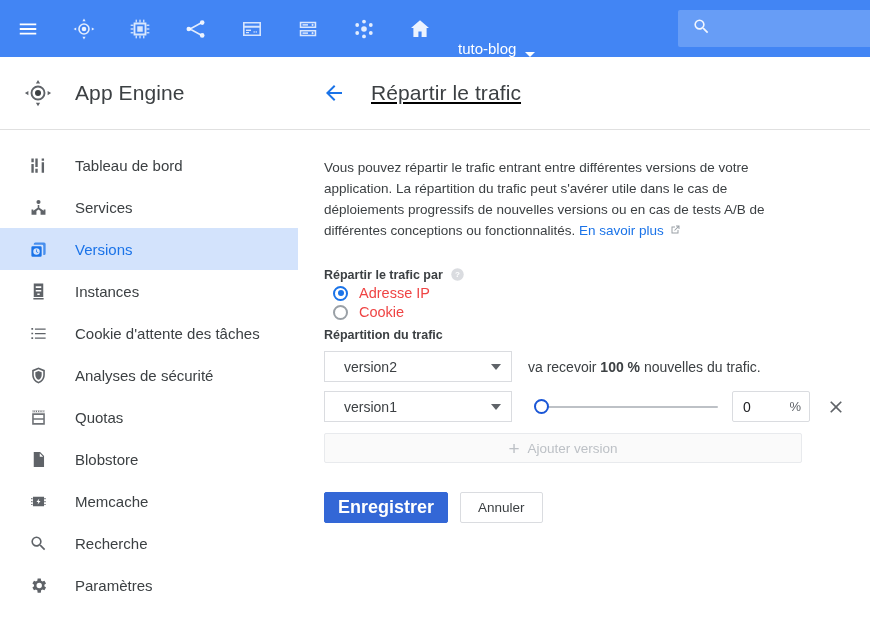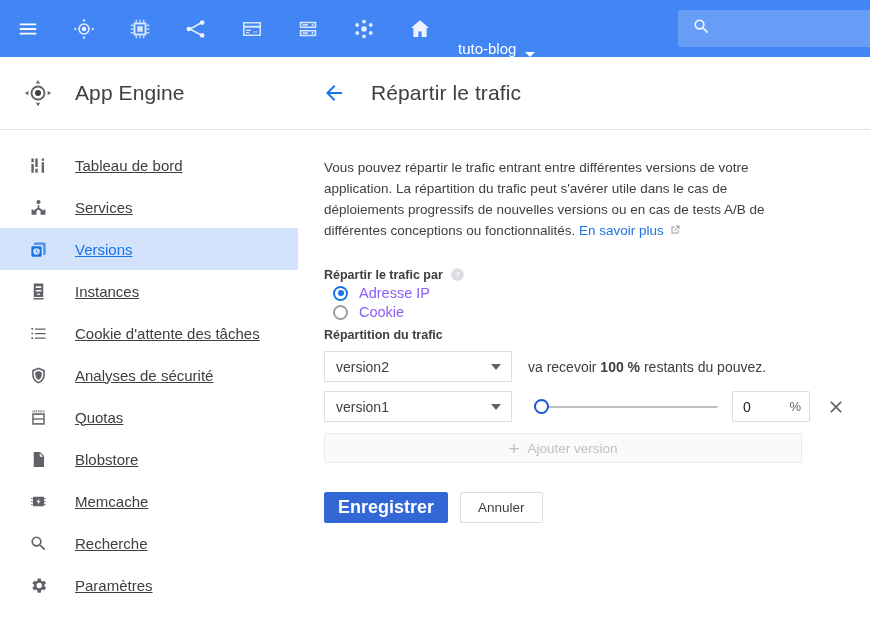--- a/index.html
+++ b/index.html
@@ -83,39 +83,39 @@
     cursor: pointer;
     color: #5f6368;
   }
   .nav-item .ico {
     width: 48px; display: flex; align-items: center; justify-content: center;
     flex: 0 0 48px;
   }
   .nav-item .lbl {
     margin-left: 13px; font-size: 15px; color: #3c4043;
     white-space: nowrap;
-    text-decoration: underline;
   }
   .nav-item.active { background: #d3e3fc; }
   .nav-item.active .lbl { color: #1a73e8; }
   .nav-item.active .ico svg { fill: #1a73e8; }
   .nav-item .ico svg { fill: #5f6368; }
 
   
   .main {
     position: absolute; top: 57px; left: 298px;
     width: 572px; height: 568px;
     background: #fff;
   }
   .main-header {
     height: 73px;
     display: flex; align-items: center;
     padding-left: 24px;
     border-bottom: 1px solid #e0e0e0;
     background: #fff;
+    text-decoration: underline;
   }
   .back-arrow { cursor: pointer; display: flex; align-items: center; }
   .page-title {
     font-size: 21px; color: #3c4043;
     margin-left: 25px; letter-spacing: 0.1px;
   }
   .content { padding: 27px 24px 0 26px; }
   .desc {
     font-size: 13.5px; line-height: 21px;
     color: #3c4043; max-width: 460px;
@@ -140,34 +140,34 @@
     position: relative; flex: 0 0 15px;
     margin-left: 9px;
   }
   .radio.checked { border-color: #1a73e8; }
   .radio.checked::after {
     content: ""; position: absolute;
     left: 2.5px; top: 2.5px;
     width: 6px; height: 6px; border-radius: 50%;
     background: #1a73e8;
   }
-  .radio-label { font-size: 14.5px; color: #8b5cf6; margin-left: 11px; }
+  .radio-label { font-size: 14.5px; color: #ef4444; margin-left: 11px; }
 
   .sec-label { margin-top: 8px; }
 
   .split-row {
     display: flex; align-items: center;
     margin-top: 9px;
   }
   .select {
     width: 188px; height: 31px;
     border: 1px solid #dadce0; border-radius: 0;
     background: #fff;
     display: flex; align-items: center;
-    padding: 0 9px 0 11px;
+    padding: 0 9px 0 19px;
     font-size: 14px; color: #3c4043;
     cursor: pointer; position: relative;
     flex: 0 0 188px;
   }
   .select .sel-caret {
     position: absolute; right: 10px;
     width: 0; height: 0;
     border-left: 5px solid transparent;
     border-right: 5px solid transparent;
     border-top: 6px solid #5f6368;
@@ -523,21 +523,21 @@
 
     <div class="field-label sec-label">
       <span>Répartition du trafic</span>
     </div>
 
     <div class="split-row">
       <div class="select">
         <span>version2</span>
         <span class="sel-caret"></span>
       </div>
-      <div class="row-text"><span>va recevoir </span><b>100 %</b><span> restants du pouvez.</span></div>
+      <div class="row-text"><span>va recevoir </span><b>100 %</b><span> nouvelles du trafic.</span></div>
     </div>
 
     <div class="split-row">
       <div class="select">
         <span>version1</span>
         <span class="sel-caret"></span>
       </div>
 
       <div class="slider-wrap">
         <div class="slider-track"></div>

